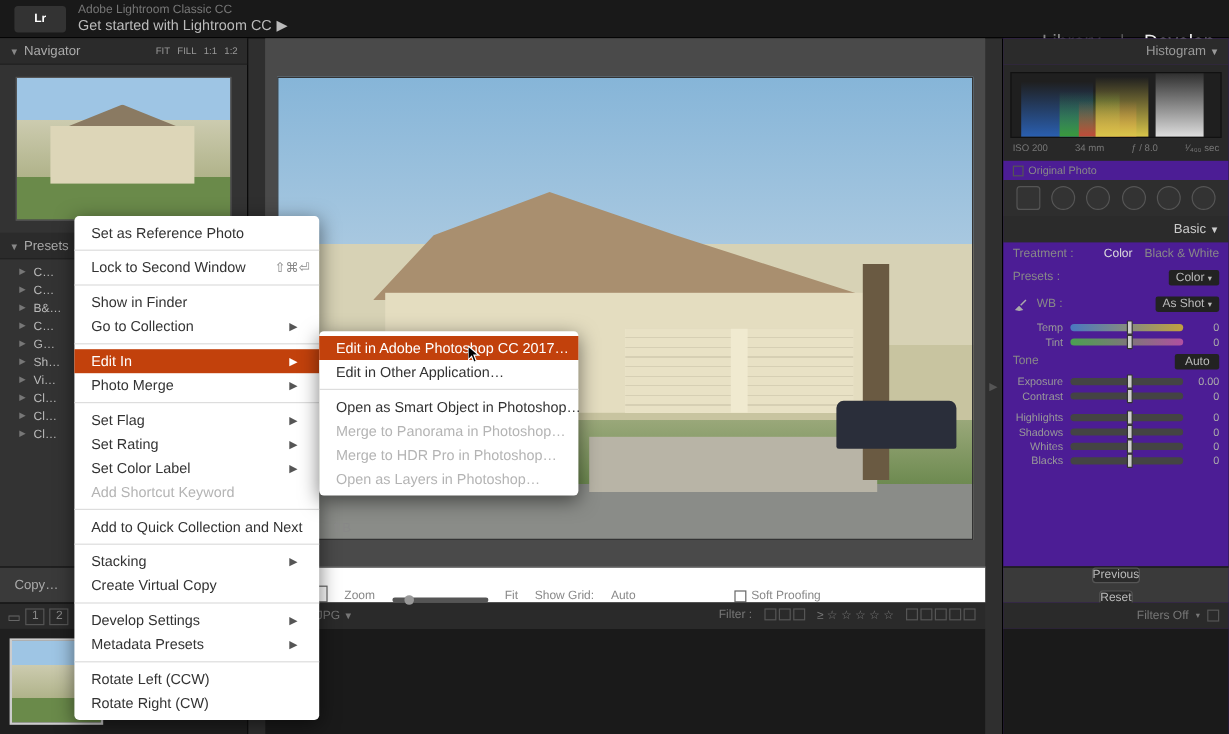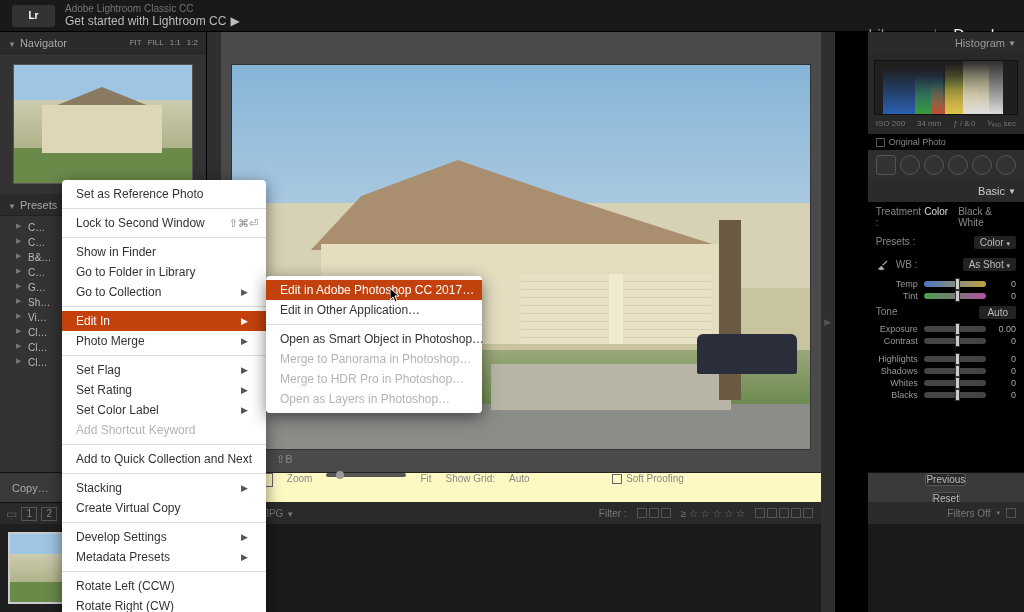--- a/index.html
+++ b/index.html
@@ -12,21 +12,21 @@
 .app-title { color:#777; font-size:10px; }
 .app-sub { color:#bbb; font-size:12px; display:flex; align-items:center; gap:4px; }
 .modules { display:flex; gap:16px; font-size:16px; }
 .modules span { color:#888;margin-top:40px; }
 .modules span.active { color:#eee; }
 .modules .divider { color:#555; }
 
 
 .layout { display:flex; height:calc(100% - 32px); }
 .leftpanel { width:208px; background:#333; display:flex; flex-direction:column; border-right:1px solid #000;}
-.rightpanel { width:190px; background:#000000; display:flex; flex-direction:column; border-left:1px solid #000;padding-left:32px;}
+.rightpanel { width:190px; background:#4c1d95; display:flex; flex-direction:column; border-left:1px solid #000;}
 .center { flex:1; background:#4a4a4a; display:flex; flex-direction:column; position:relative; }
 
 
 .panel-hdr { height:22px; background:#2b2b2b; display:flex; align-items:center; justify-content:space-between; padding:0 8px; color:#aaa; font-size:11px; border-bottom:1px solid #222;}
 .panel-hdr .tri { font-size:8px; color:#888; margin-right:4px;}
 .panel-hdr .fit { font-size:8px; color:#999; display:flex; gap:6px;}
 
 
 .nav-thumb { margin:10px auto; width:180px; height:120px; background:linear-gradient(to bottom,#9ec5e4 0%, #9ec5e4 30%, #cccbaf 30%, #b0b38a 70%, #6a8a4a 70%, #6a8a4a 100%); border:1px solid #555; position:relative;}
 .nav-thumb .house { position:absolute; left:28px; top:40px; width:120px; height:48px; background:#ddd6b8;}
@@ -43,21 +43,21 @@
 .photo .roof2 { position:absolute; left:80px; top:96px; width:420px; height:90px; background:#a98f6f; clip-path:polygon(0% 100%, 12% 40%, 35% 0%, 60% 40%, 100% 100%);}
 .photo .wall2 { position:absolute; left:90px; top:180px; width:400px; height:100px; background:#e4ddc0;}
 .photo .garage { position:absolute; left:290px; top:210px; width:190px; height:70px; background:#f0ead0; }
 .photo .garage::before, .photo .garage::after { content:""; position:absolute; top:0; width:88px; height:70px; background:repeating-linear-gradient(to bottom,#e8e1c5 0 7px,#d6cfb4 7px 8px);}
 .photo .garage::before { left:0;} .photo .garage::after { right:0;}
 .photo .driveway { position:absolute; left:260px; bottom:40px; width:240px; height:46px; background:#b8b4a6;}
 .photo .trunk { position:absolute; right:70px; bottom:50px; width:22px; height:180px; background:#6a5a42;}
 .photo .car { position:absolute; right:14px; bottom:76px; width:100px; height:40px; background:#2a2e3a; border-radius:6px 6px 2px 2px;}
 
 
-.center-toolbar { height:30px; background:#fef9c3; border-top:1px solid #222; display:flex; align-items:flex-start; padding:0 10px; gap:14px; color:#888; font-size:10px;}
+.center-toolbar { height:30px; background:#ffffff; border-top:1px solid #222; display:flex; align-items:flex-end; padding:0 10px; gap:14px; color:#888; font-size:10px;}
 .center-toolbar .slider { width:80px; height:4px; background:#555; border-radius:2px; position:relative;}
 .center-toolbar .slider .knob{ width:8px; height:8px; background:#999; border-radius:50%; position:absolute; top:-2px; left:10px;}
 .soft-proof { display:flex; align-items:center; gap:4px;}
 .soft-proof .chk { width:10px; height:10px; border:1px solid #666;}
 
 
 .filterbar { height:22px; background:#2a2a2a; display:flex; align-items:center; justify-content:space-between; padding:0 8px; color:#777; font-size:10px;}
 .filterbar .segs { display:flex; gap:10px;}
 .filterbar .segs span { display:flex; gap:2px;}
 .filterbar .flagicon { width:10px; height:10px; border:1px solid #555;}
@@ -390,23 +390,20 @@
   <hr>
   <div class="mi">
       <span>Lock to Second Window</span>
       <span class="sc">⇧⌘⏎</span>
     </div>
   <hr>
   <div class="mi">
       <span>Show in Finder</span>
     </div>
   <div class="mi">
-      <span>Go to Folder in Library</span>
-    </div>
-  <div class="mi">
       <span>Go to Collection</span>
       <span class="arrow">▶</span>
     </div>
   <hr>
   <div class="mi hi">
       <span>Edit In</span>
       <span class="arrow">▶</span>
     </div>
   <div class="mi">
       <span>Photo Merge</span>

